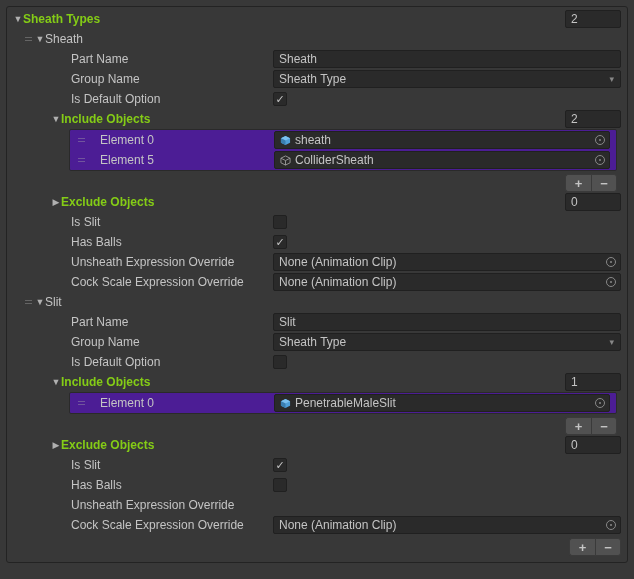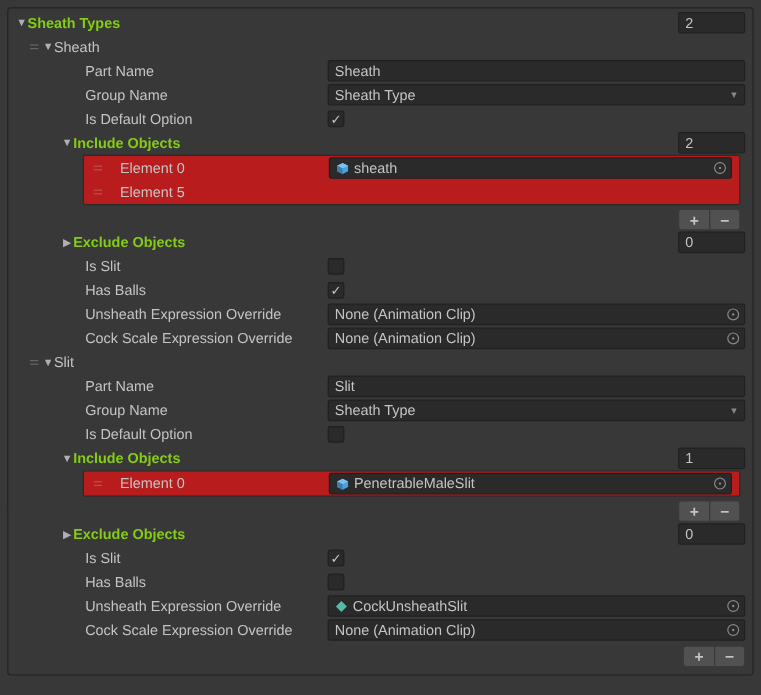--- a/index.html
+++ b/index.html
@@ -132,21 +132,21 @@
     justify-content: center;
     color: #c4c4c4;
     font-size: 11px;
   }
   .bold { font-weight: 600; color: #84cc16; }
   .header-row {
     height: 20px;
   }
   .list-box {
     margin: 0 10px 0 62px;
-    background: #b91c1c;
+    background: #4c1d95;
     border: 1px solid #2a2a2a;
     border-radius: 2px;
   }
   .list-box .row { padding-left: 6px; padding-right: 6px; }
   .btn-row {
     display: flex;
     justify-content: flex-end;
     padding: 3px 10px 0 0;
     gap: 0;
   }
@@ -244,20 +244,30 @@
           </div>
     </div>
         <div class="row">
       <div class="drag-handle">
             <span></span>
             <span></span>
           </div>
       <div class="label-col" style="width:186px; padding-left:12px;">
             <span class="label">Element 5</span>
           </div>
+      <div class="value-col">
+            <div class="object-field">
+    <svg class="icon-cube" viewBox="0 0 12 12">
+                <path d="M6 1 L11 3.5 L11 8.5 L6 11 L1 8.5 L1 3.5 Z" fill="none" stroke="#9a9a9a" stroke-width="1"></path>
+                <path d="M6 6 L6 11 M6 6 L1 3.5 M6 6 L11 3.5" stroke="#9a9a9a" stroke-width="1"></path>
+              </svg>
+    <span>ColliderSheath</span>
+    <span class="obj-picker"></span>
+  </div>
+          </div>
     </div>
       </div>
       <div class="btn-row">
     <div class="icon-btn">+</div>
     <div class="icon-btn">−</div>
   </div>
       <div class="row indent-3">
     <span class="foldout">▶</span>
     <span class="label bold">Exclude Objects</span>
     <div class="sizebox">0</div>
@@ -383,29 +393,20 @@
           <span class="label">Has Balls</span>
         </div>
     <div class="value-col">
           <div class="checkbox"></div>
         </div>
   </div>
       <div class="row">
     <div class="label-col indent-4">
           <span class="label">Unsheath Expression Override</span>
         </div>
-    <div class="value-col">
-          <div class="object-field">
-    <svg class="icon-cube" viewBox="0 0 12 12">
-              <polygon points="6,1 11,6 6,11 1,6" fill="#5bb8a8"></polygon>
-            </svg>
-    <span>CockUnsheathSlit</span>
-    <span class="obj-picker"></span>
-  </div>
-        </div>
   </div>
       <div class="row">
     <div class="label-col indent-4">
           <span class="label">Cock Scale Expression Override</span>
         </div>
     <div class="value-col">
           <div class="object-field">
 
     <span>None (Animation Clip)</span>
     <span class="obj-picker"></span>

